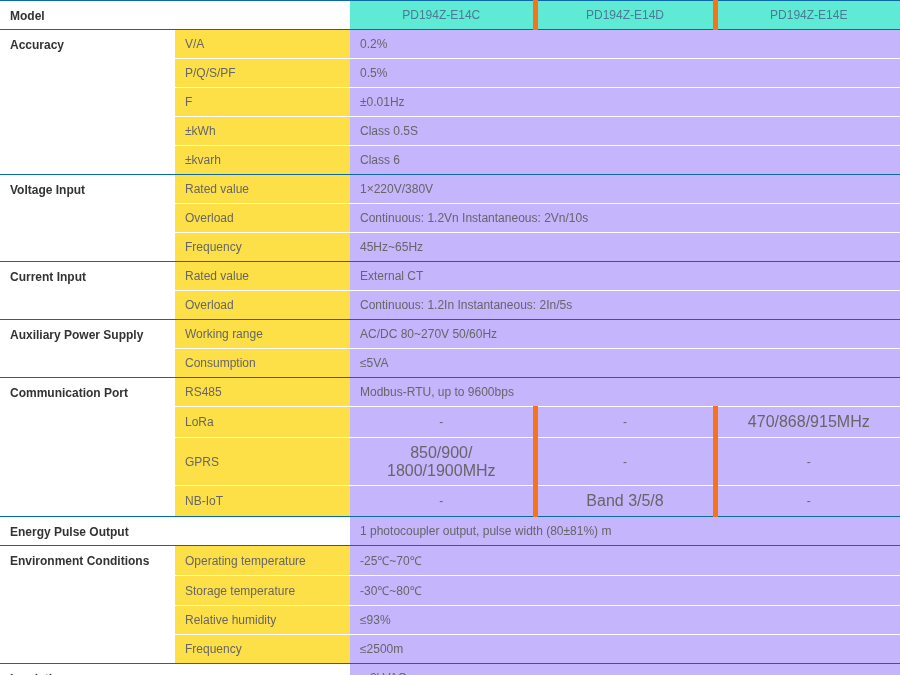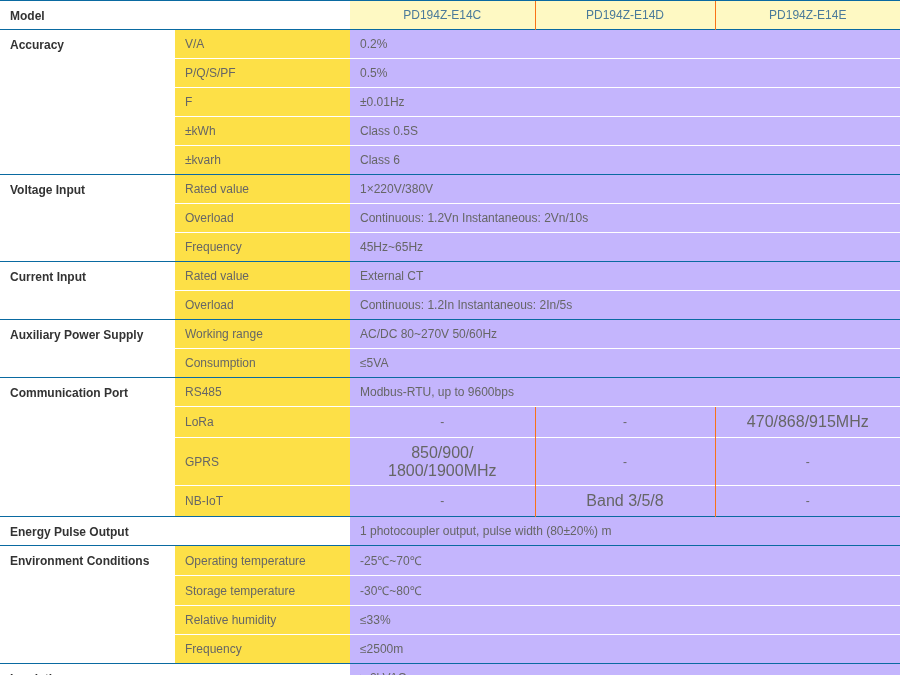--- a/index.html
+++ b/index.html
@@ -42,27 +42,27 @@
   .param-cell.first { border-top: 1px solid #0a6aa1; }
   .val-cell {
     background: #c4b5fd;
     color: #666;
     border-top: 1px solid #fff;
   }
   .val-cell.first { border-top: 1px solid #0a6aa1; }
   .val-cell.center { text-align: center; }
   .val-cell.small { font-size: 16px; }
   .model-head {
-    background: #fef9c3;
+    background: #5eead4;
     color: #4a7a9a;
     text-align: center;
     border-top: 1px solid #0a6aa1;
     margin-left: 27px;
   }
-  .thin-left { border-left: 1px solid #f97316; }
+  .thin-left { border-left: 5px solid #f97316; }
   .bottom-line { border-bottom: 7px solid #15803d; }
 </style>
 </head>
 <body>
 
 <table>
   <colgroup>
     <col class="col-cat">
       <col class="col-param">
       <col class="col-m1">
@@ -154,35 +154,35 @@
     </tr>
     <tr>
       <td class="param-cell">NB-IoT</td>
       <td class="val-cell center">-</td>
       <td class="val-cell center thin-left small">Band 3/5/8</td>
       <td class="val-cell center thin-left">-</td>
     </tr>
 
     <tr>
       <td class="cat-cell" colspan="2">Energy Pulse Output</td>
-      <td class="val-cell first" colspan="3">1 photocoupler output, pulse width (80±20%) m</td>
+      <td class="val-cell first" colspan="3">1 photocoupler output, pulse width (80±81%) m</td>
     </tr>
 
     <tr>
       <td class="cat-cell" rowspan="4">Environment Conditions</td>
       <td class="param-cell first">Operating temperature</td>
       <td class="val-cell first" colspan="3">-25℃~70℃</td>
     </tr>
     <tr>
       <td class="param-cell">Storage temperature</td>
       <td class="val-cell" colspan="3">-30℃~80℃</td>
     </tr>
     <tr>
       <td class="param-cell">Relative humidity</td>
-      <td class="val-cell" colspan="3">≤33%</td>
+      <td class="val-cell" colspan="3">≤93%</td>
     </tr>
     <tr>
       <td class="param-cell">Frequency</td>
       <td class="val-cell" colspan="3">≤2500m</td>
     </tr>
 
     <tr>
       <td class="cat-cell bottom-line" colspan="2">Insulation</td>
       <td class="val-cell first bottom-line" colspan="3">≥ 2kVAC</td>
     </tr>

